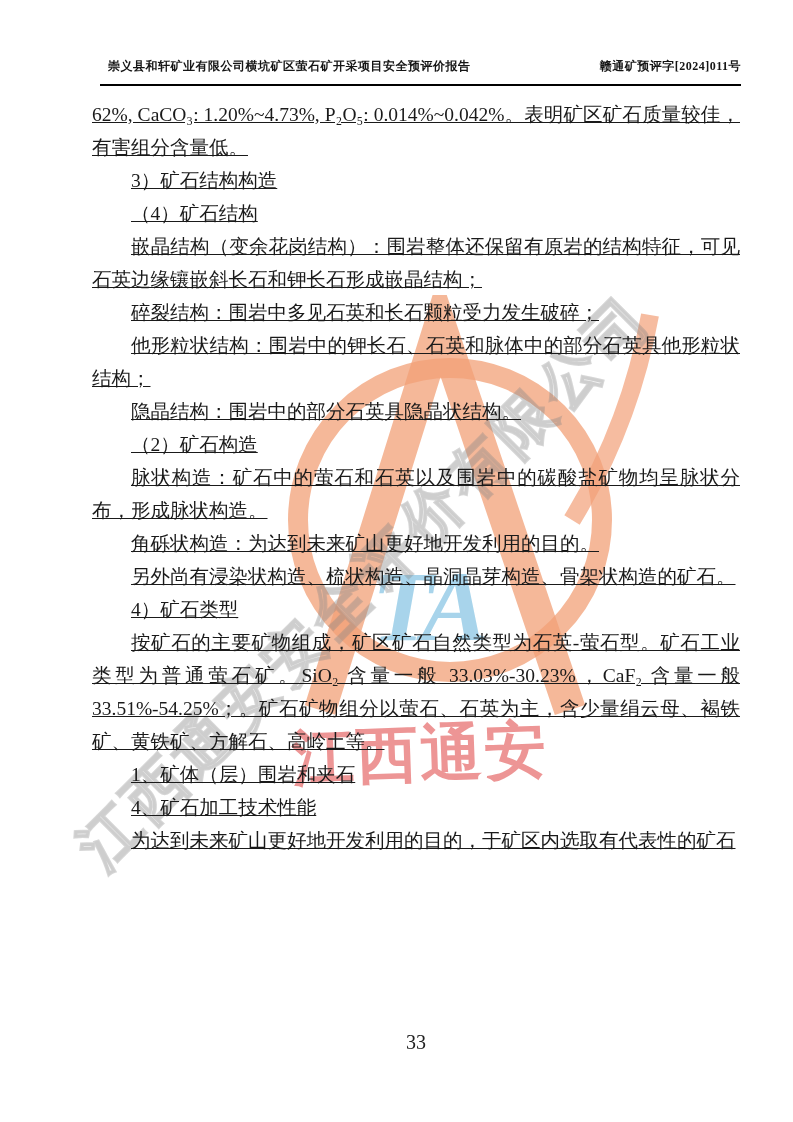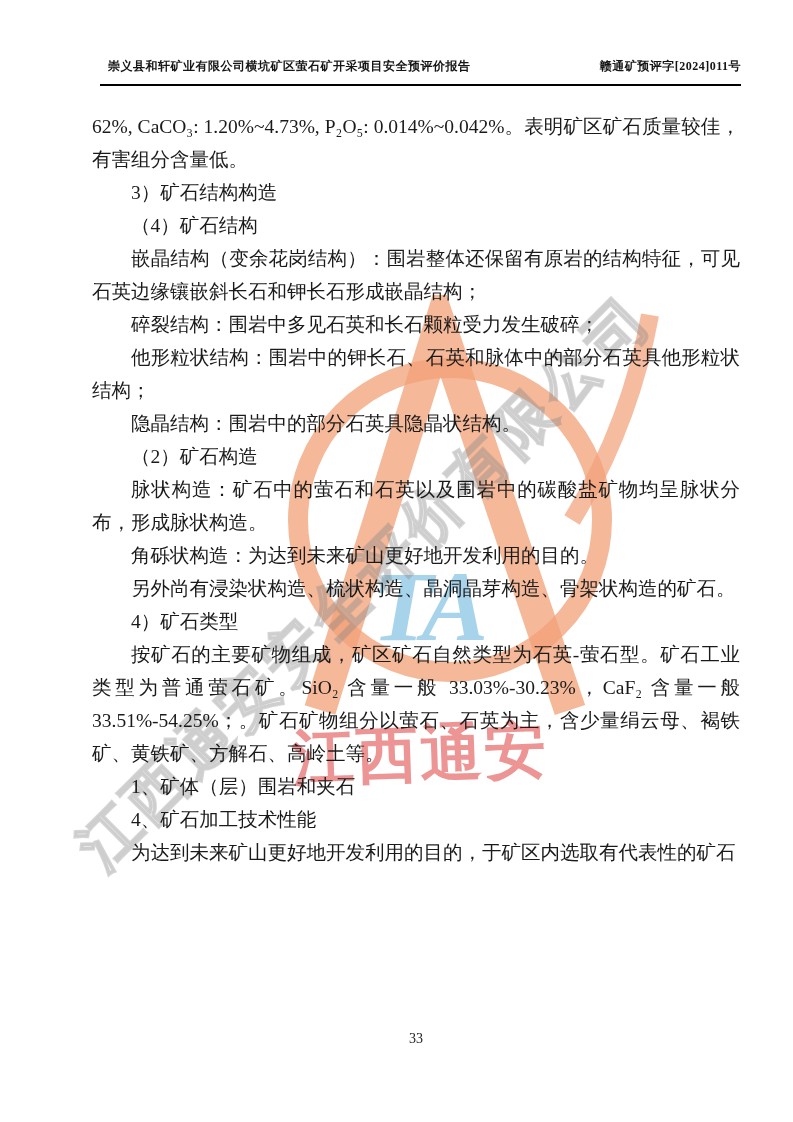--- a/index.html
+++ b/index.html
@@ -21,31 +21,32 @@
     letter-spacing:0.5px; white-space:nowrap;gap:46px;
   }
   .header .left { padding-left:8px; }
   .header-rule {
     position:absolute; left:100px; right:52px; top:84px;
     border-top:2.2px solid #000;
   }
 
   
   .body-text {
-    position:absolute; left:92px; top:110px; width:648px;
+    position:absolute; left:92px; top:98px; width:648px;
     font-size:19.5px; line-height:33px; color:#1a1a1a;
     text-align:justify;
+    text-decoration:underline;
   }
   .body-text p { margin:0; text-indent:2em; }
   .body-text p.cont { text-indent:0; }
 
   
   .page-number {
     position:absolute; left:92px; width:648px; top:1031px;
-    text-align:center; font-size:14px; color:#222;
+    text-align:center; font-size:20px; color:#222;
   }
 
   
   .wm-logo { position:absolute; left:280px; top:295px; width:400px; height:430px; }
   .wm-diagonal {
     position:absolute; left:118px; top:806px;
     transform:rotate(-45deg); transform-origin:left bottom;
     font-size:60px; font-weight:bold; letter-spacing:5px; white-space:nowrap;
     color:rgba(150,150,150,0.12);
     -webkit-text-stroke:2px rgba(135,135,135,0.33);

